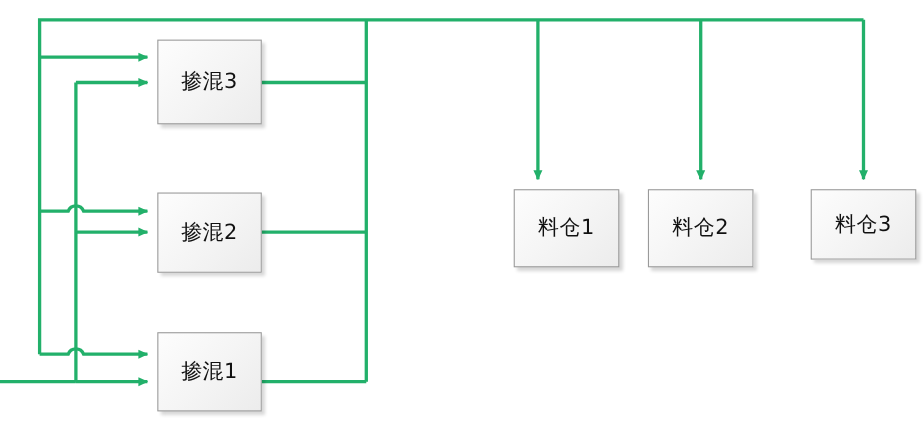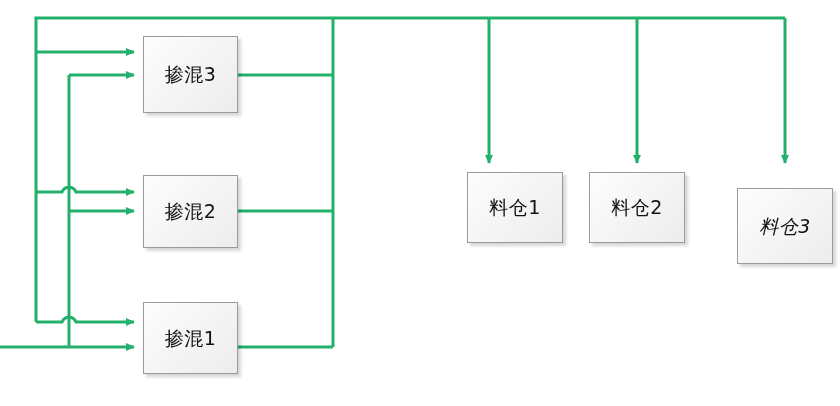--- a/index.html
+++ b/index.html
@@ -100,17 +100,17 @@
   </div>
 
   <div class="node-box" style="left:440px; top:172px; width:96px; height:71px;margin-left:27px;">
     <span class="node-label">料仓1</span>
   </div>
 
   <div class="node-box" style="left:589px; top:172px; width:96px; height:71px;justify-content:center;">
     <span class="node-label">料仓2</span>
   </div>
 
-  <div class="node-box" style="left:737px; top:188px; width:96px; height:76px;font-style:italic;">
+  <div class="node-box" style="left:737px; top:172px; width:96px; height:64px;">
     <span class="node-label">料仓3</span>
   </div>
 
 </div>
 
 </body></html>

